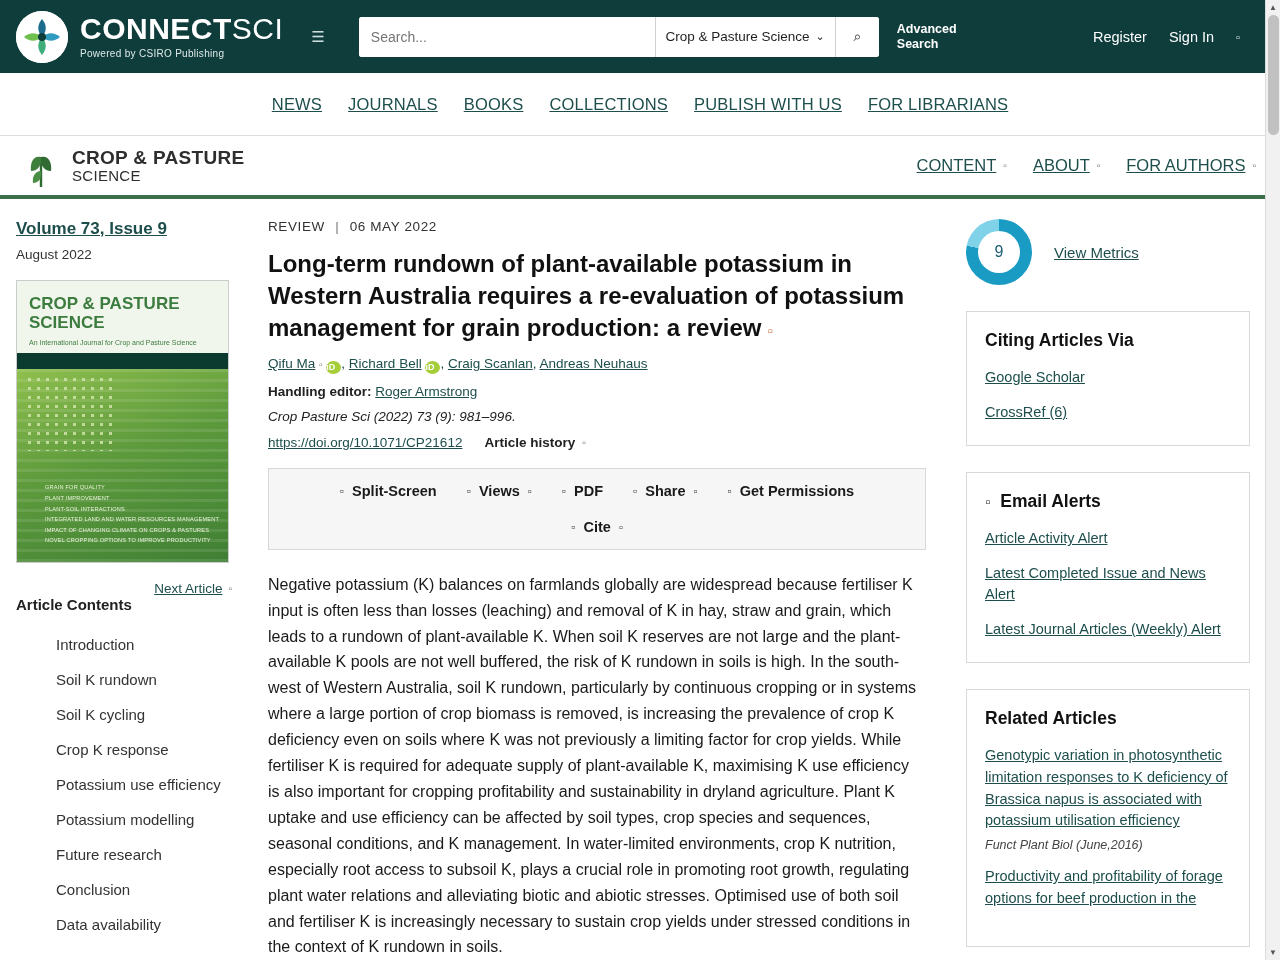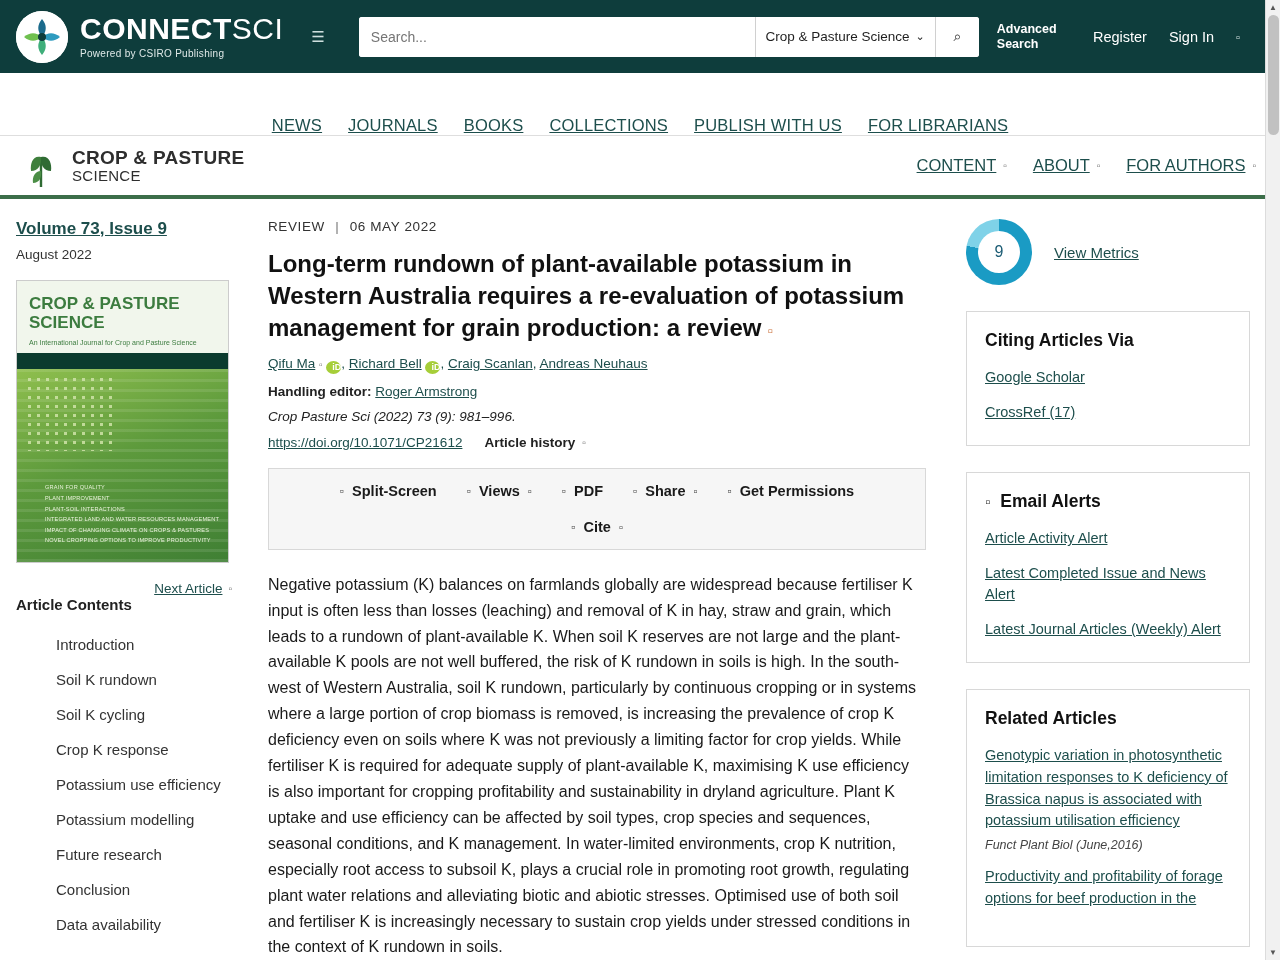--- a/index.html
+++ b/index.html
@@ -33,21 +33,21 @@
   .logo-text { color: #fff; line-height: 1; }
   .logo-text .l1 { font-size: 30px; font-weight: 700; letter-spacing: .5px; }
   .logo-text .l1 .light { font-weight: 300; }
   .logo-text .l2 { font-size: 10px; letter-spacing: .3px; margin-top: 5px; color: #dfe9e8; }
   .topbar-menu-icon {
     color: #cfe0df; font-size: 15px; margin-left: 22px; margin-right: 10px;
     background: none; border: none; cursor: pointer;
   }
   .searchwrap {
     display: flex; align-items: stretch; margin-left: 18px;
-    width: 620px; height: 40px; background: #fff; border-radius: 3px;
+    width: 520px; height: 40px; background: #fff; border-radius: 3px;
     overflow: hidden;
   }
   .searchwrap input {
     flex: 1 1 auto; border: 0; outline: none; padding: 0 12px;
     font-size: 14px; font-family: "Liberation Sans", sans-serif; color: #333;
   }
   .scope {
     border-left: 1px solid #d0d0d0;
     display: flex; align-items: center; gap: 6px;
     padding: 0 10px; font-size: 13.5px; color: #1f1f1f; cursor: pointer;
@@ -64,21 +64,21 @@
     line-height: 1.2; width: 74px; cursor: pointer;
   }
   .topright { margin-left: auto; display: flex; align-items: center; gap: 22px; padding-right: 24px;}
   .topright a { color: #fff; font-size: 14.5px; text-decoration: none; }
   .signin { display: flex; align-items: center; gap: 22px; }
   .signin .sq { font-size: 11px; color: #cfe0df; }
 
   
   .mainnav {
     height: 63px; background: #fff; border-bottom: 1px solid #dedede;
-    display: flex; align-items: flex-end; justify-content: center; gap: 26px;
+    display: flex; align-items: center; justify-content: center; gap: 26px;
   }
   .mainnav a {
     color: #1d4e4c; font-size: 16.5px; text-decoration: underline;
     letter-spacing: .2px;
   }
 
   
   .journalbar {
     height: 63px; background: #fff; border-bottom: 4px solid #3c6e49;
     display: flex; align-items: center; padding: 0 24px;
@@ -142,21 +142,21 @@
   h1.article-title {
     font-size: 24px; line-height: 1.33; margin: 14px 0 0 0; color: #111; font-weight: 700;
   }
   .title-icon { color: #c9703a; font-size: 15px; margin-left: 6px; }
   .authors { margin-top: 12px; font-size: 13.5px; color: #1d4e4c; }
   .authors a { color: #1d4e4c; text-decoration: underline; }
   .authors .sq { color: #666; font-size: 10px; }
   .orcid {
     display: inline-block; width: 15px; height: 13px; border-radius: 50%;
     background: #a6ce39; color: #fff; font-size: 9px; font-weight: 700;
-    text-align: right; line-height: 13px; vertical-align: -2px;
+    text-align: left; line-height: 13px; vertical-align: -2px;
   }
   .handling { margin-top: 10px; font-size: 13.5px; color: #222; font-weight: 700; }
   .handling a { color: #1d4e4c; font-weight: 400; text-decoration: underline; }
   .authorinfo { margin-top: 12px; font-size: 13.5px; color: #333; }
   .authorinfo .sq { font-size: 11px; color: #555; margin-right: 5px; }
   .citation { margin-top: 10px; font-size: 13.5px; color: #222; font-style: italic; }
   .doiline { margin-top: 11px; font-size: 13.5px; display: flex; align-items: center; gap: 22px; }
   .doiline a { color: #1d4e4c; text-decoration: underline; }
   .doiline .hist { font-weight: 700; color: #222; display: flex; align-items: center; gap: 7px; }
   .doiline .hist .sq { font-weight: 400; font-size: 10px; color: #555; }
@@ -436,21 +436,21 @@
     <div class="metrics">
       <div class="donut">
         <span>9</span>
       </div>
       <a href="#">View Metrics</a>
     </div>
 
     <div class="card">
       <h3>Citing Articles Via</h3>
       <a class="link" href="#">Google Scholar</a>
-      <a class="link" href="#">CrossRef (17)</a>
+      <a class="link" href="#">CrossRef (6)</a>
     </div>
 
     <div class="card">
       <h3>
         <span class="sq">▫</span>
         <span>Email Alerts</span>
       </h3>
       <a class="link" href="#">Article Activity Alert</a>
       <a class="link" href="#">Latest Completed Issue and News Alert</a>
       <a class="link" href="#">Latest Journal Articles (Weekly) Alert</a>

